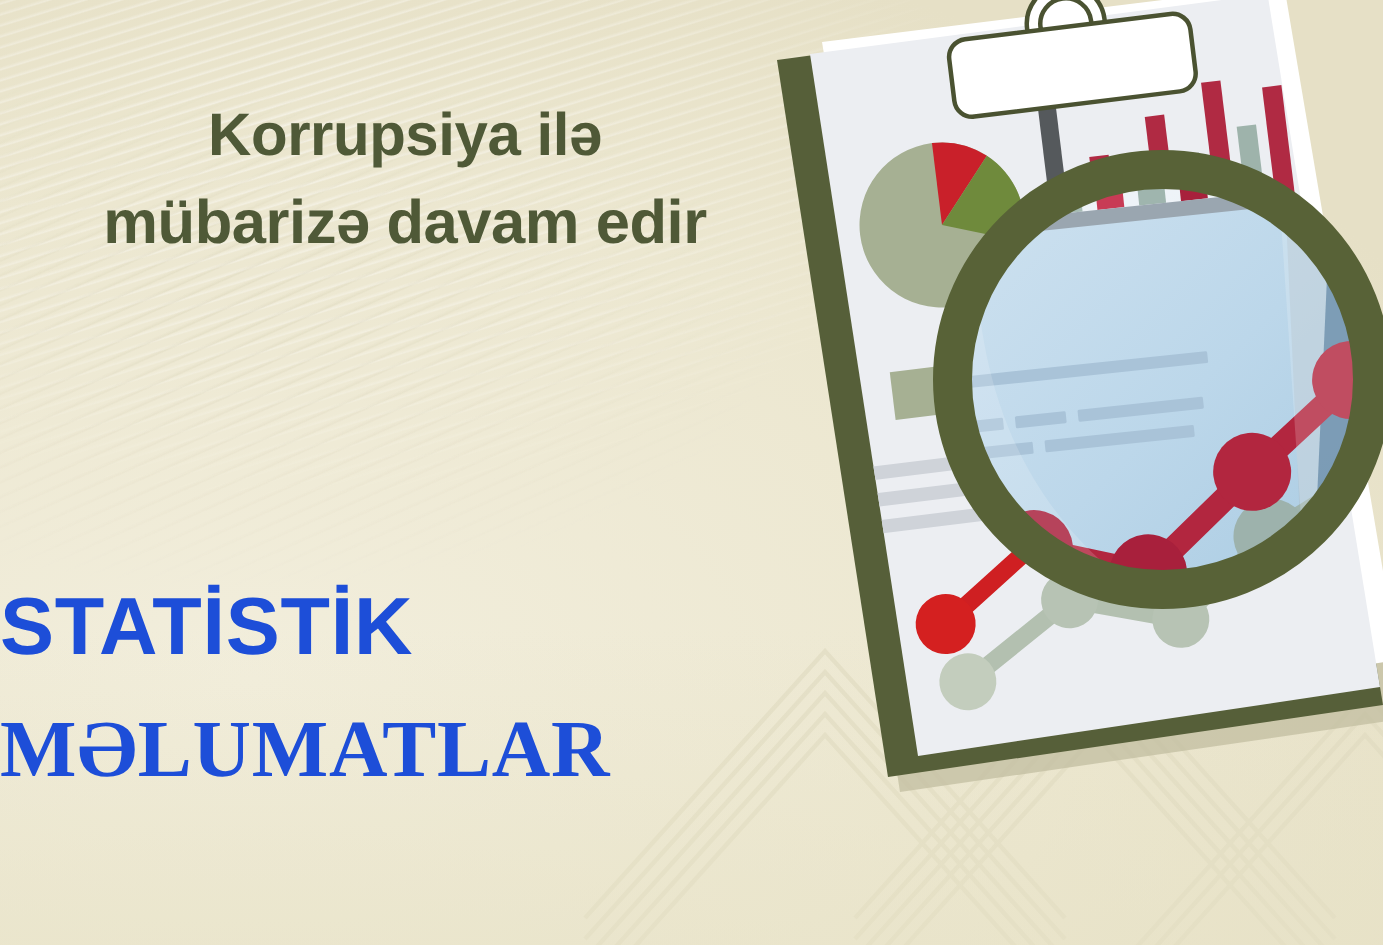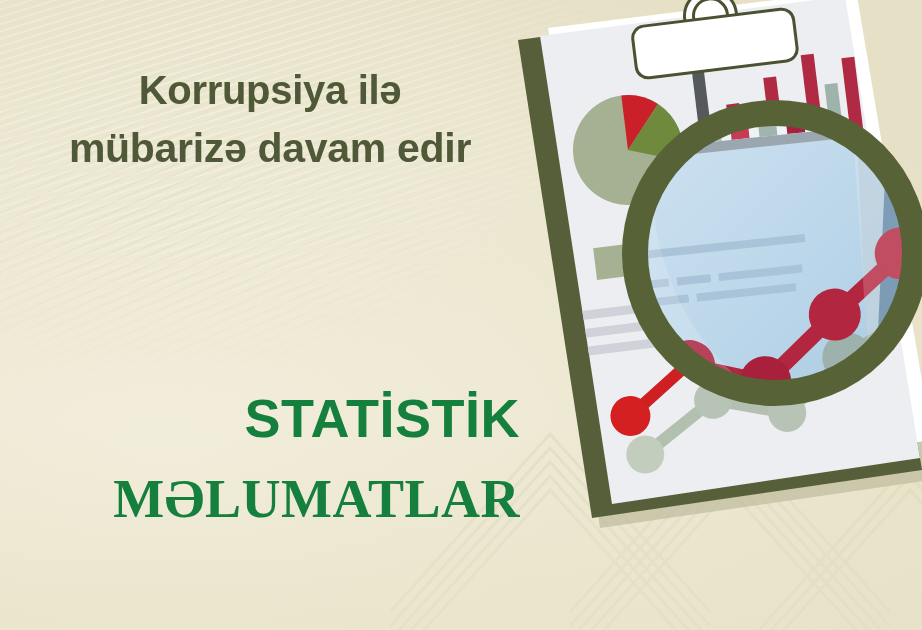--- a/index.html
+++ b/index.html
@@ -62,22 +62,22 @@
     font-size:40px;
     line-height:1.42;
     letter-spacing:-0.3px;
     white-space:nowrap;
   }
   .headline .l1{display:block;}
   .headline .l2{display:block;font-size:41px;}
 
   .bigtitle{
     position:absolute;left:0px;top:380px;width:520px;
-    text-align:right;
-    color:#15803d;
+    text-align:left;
+    color:#1d4ed8;
     font-weight:700;
     font-size:54px;
     line-height:1.42;
     letter-spacing:0.5px;
     white-space:nowrap;
   }
   .bigtitle .t1{display:block;}
   .bigtitle .t2{display:block;margin-top:4px;font-family:Liberation Serif, serif;}
 
   

